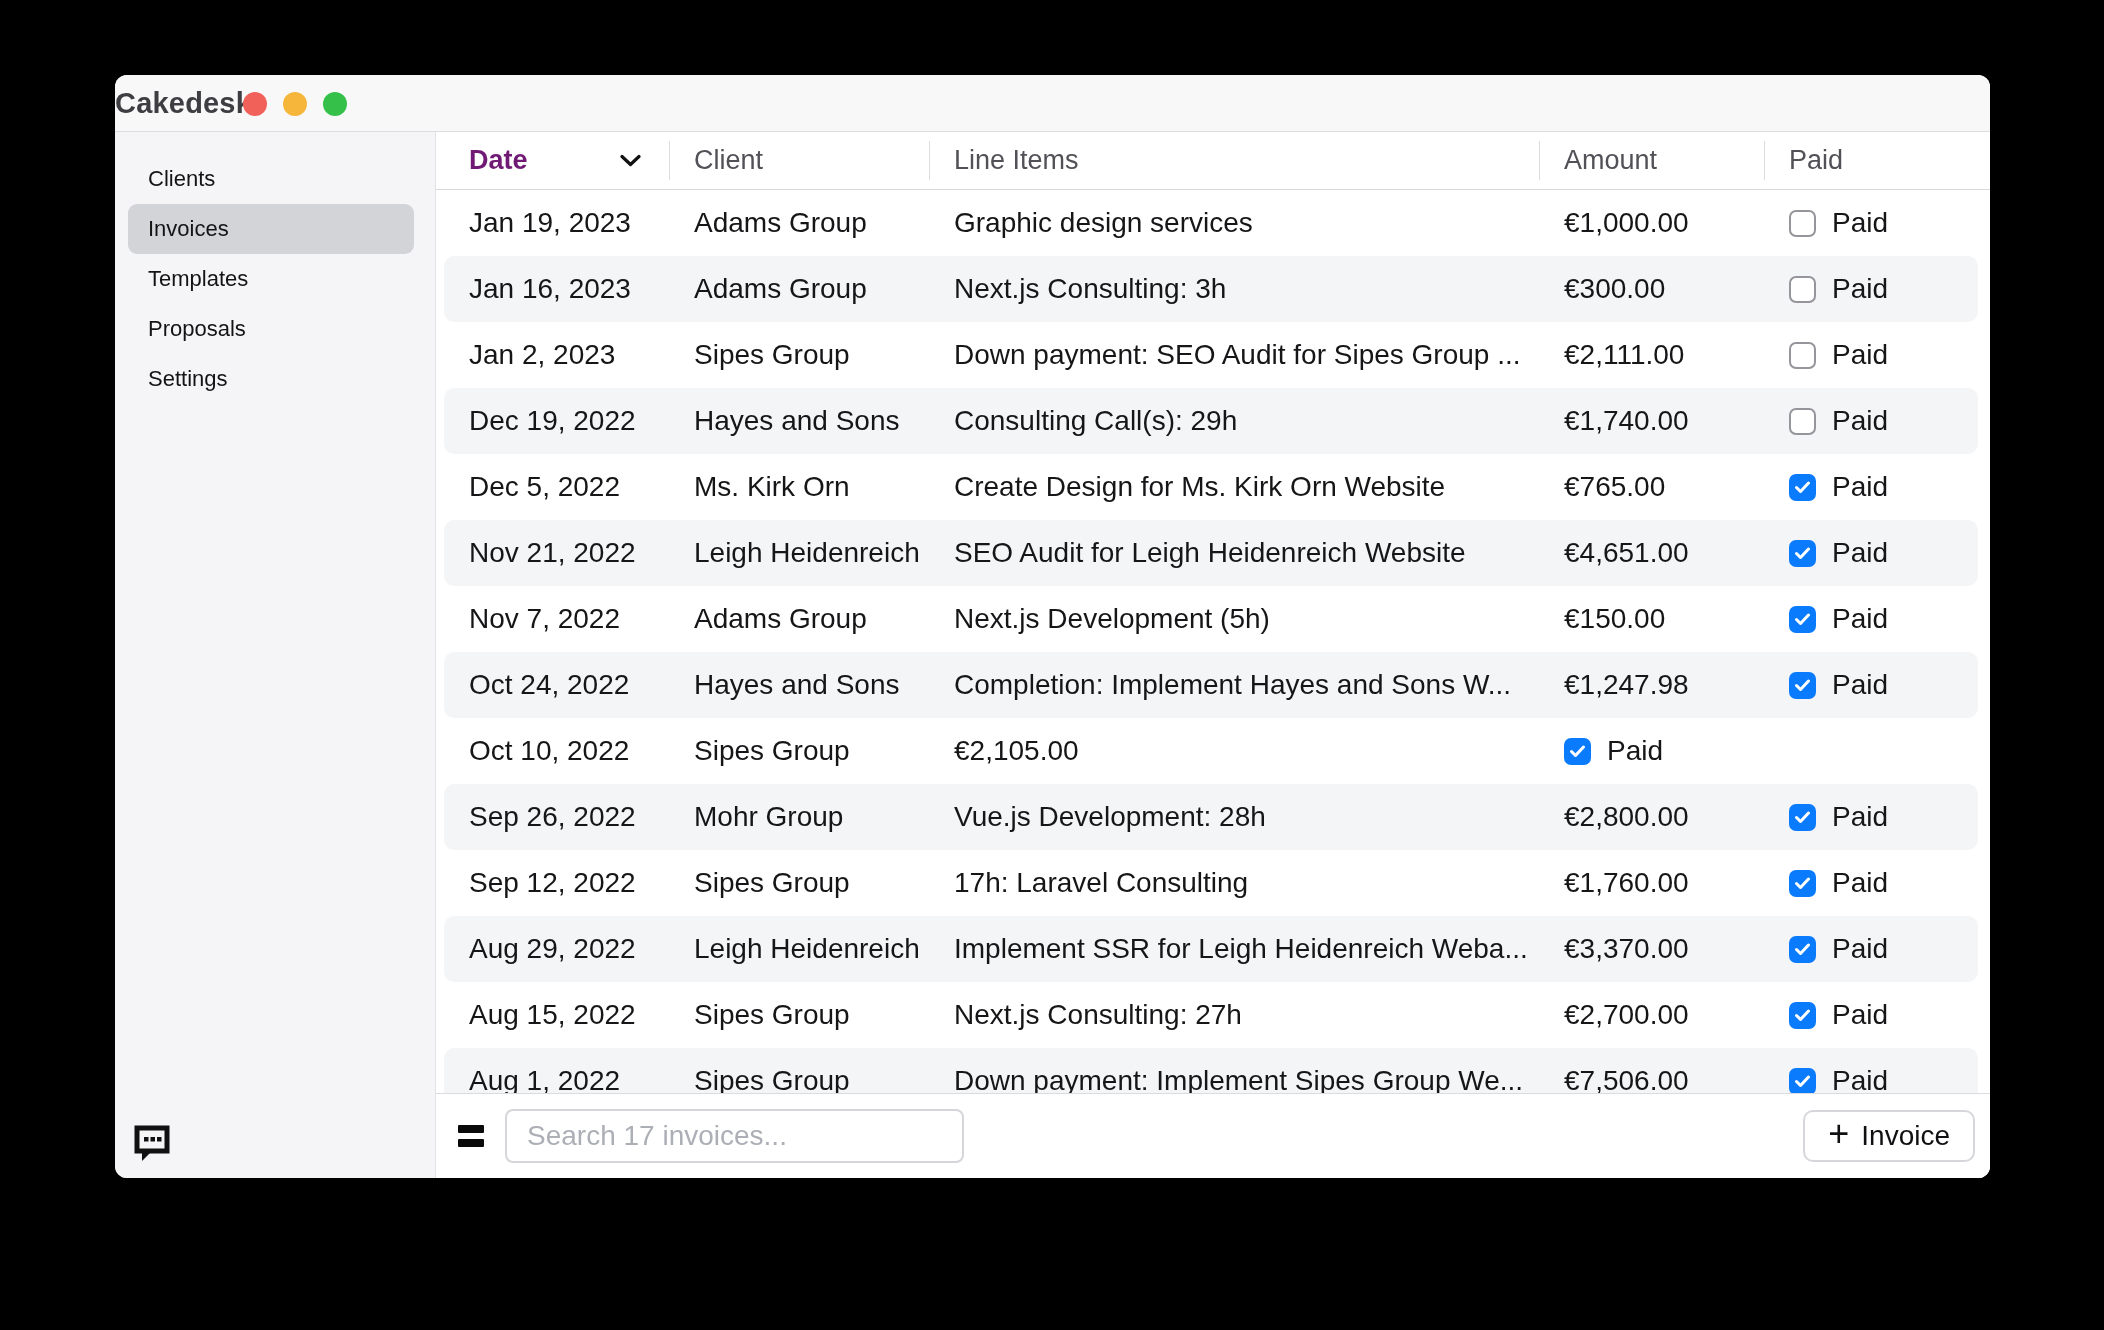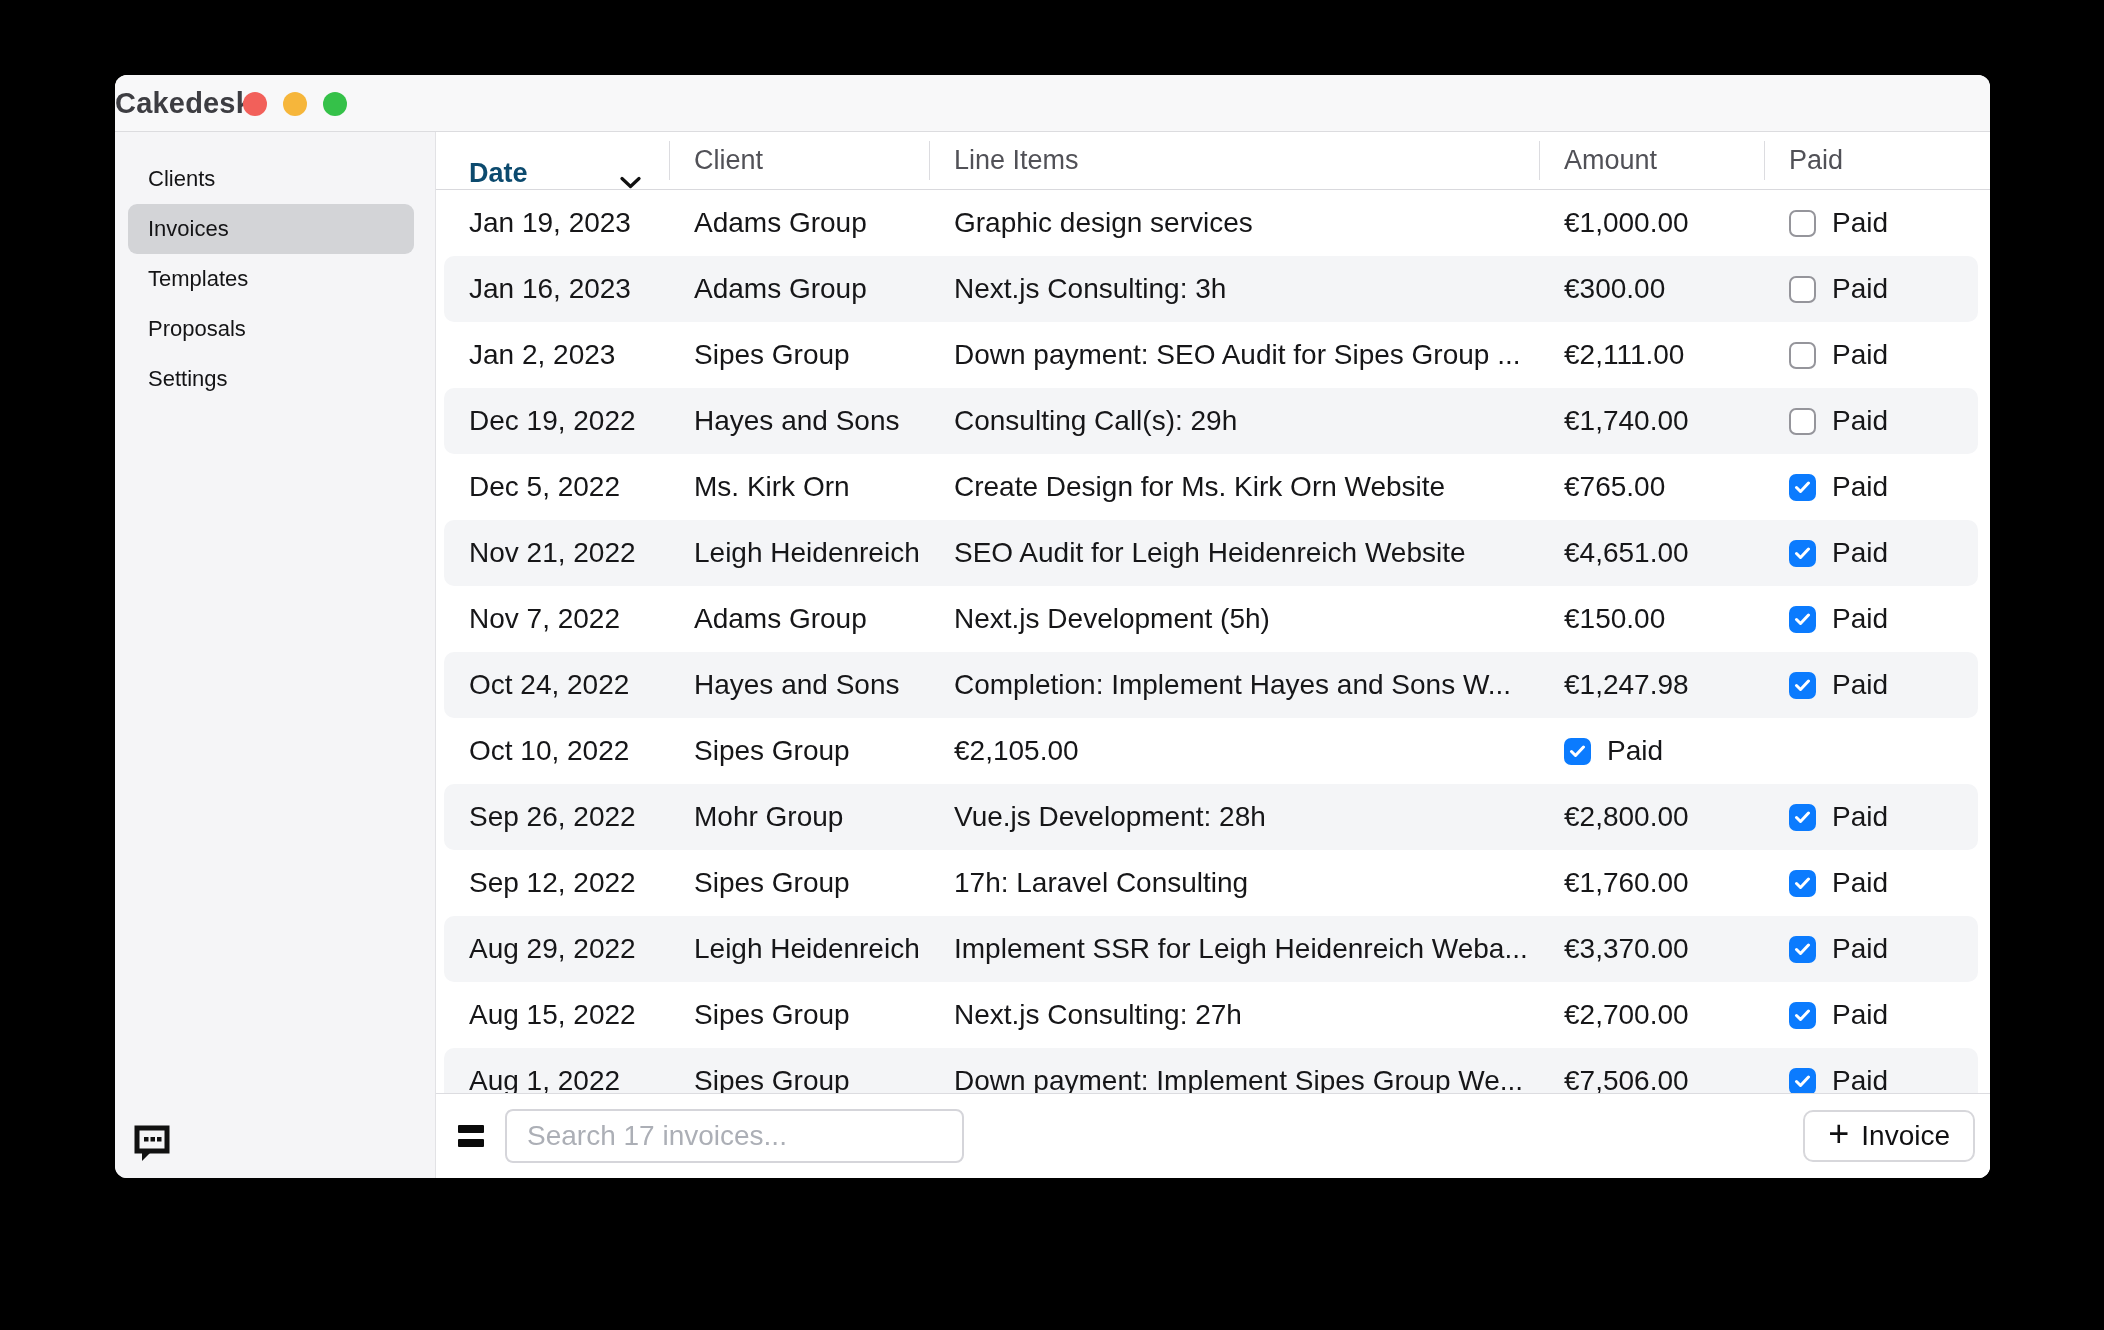--- a/index.html
+++ b/index.html
@@ -52,21 +52,21 @@
     padding:0 12px 0 8px; align-items:center;
     border-bottom:1px solid #d9d9dd;
   }
   .th {
     position:relative; height:100%; display:flex; align-items:center;
     padding-left:25px; font-size:27px; color:#515157; white-space:nowrap; overflow:hidden;
   }
   .th:not(:first-child)::before {
     content:""; position:absolute; left:0; top:9px; bottom:9px; width:1px; background:#dcdce0;
   }
-  .th.sorted { color:#0c4a6e; font-weight:700;align-items:flex-end; }
+  .th.sorted { color:#701a75; font-weight:700; }
   .sort-chevron { margin-left:auto; margin-right:28px; display:flex; }
 
   
   .rows { flex:1; overflow:hidden; padding-left:0; }
   .row {
     height:66px; margin:0 12px 0 8px; display:grid;
     grid-template-columns:225px 260px 610px 225px 1fr;
     align-items:center; border-radius:10px; font-size:28px; color:#161618;
   }
   .row.stripe { background:#f4f5f7; }

